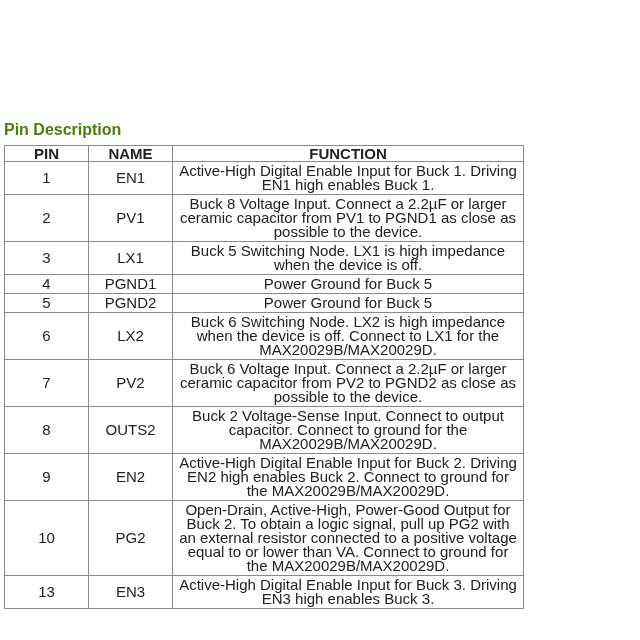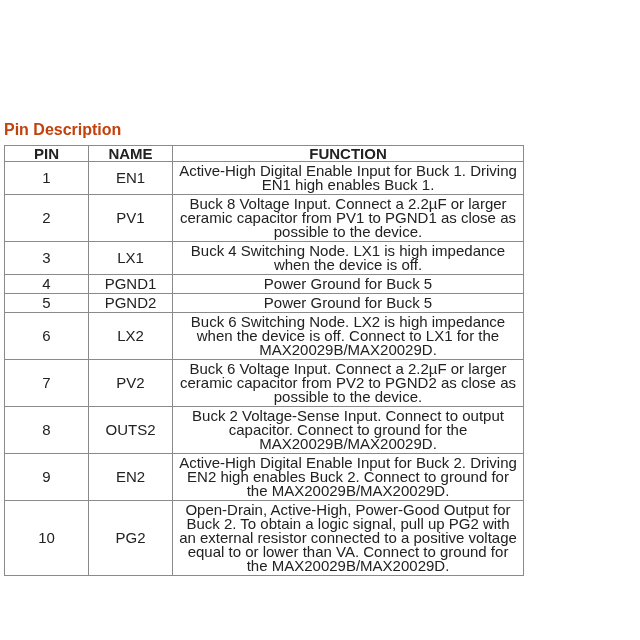--- a/index.html
+++ b/index.html
@@ -1,17 +1,17 @@
 <!DOCTYPE html>
 <html><head>
 <meta charset="utf-8">
 <style>
   html, body { margin: 0; padding: 0; background: #ffffff; }
   body { width: 640px; height: 640px; position: relative; overflow: hidden; font-family: "Liberation Sans", sans-serif; color: #222; }
-  .title { position: absolute; left: 4px; top: 121px; font-size: 16px; font-weight: bold; color: #c2410c; }
+  .title { position: absolute; left: 4px; top: 121px; font-size: 16px; font-weight: bold; color: #4d7c0f; }
   table.pins { position: absolute; left: 4px; top: 145px; width: 520px; border-collapse: collapse; font-size: 15px; line-height: 14px; }
   table.pins th, table.pins td { border: 1px solid #8a8a8a; padding: 0 4px; vertical-align: middle; }
   table.pins th { font-weight: bold; text-align: center; height: 15px; }
   table.pins td.pin, table.pins td.name { text-align: center; }
   table.pins td.func { text-align: center; padding-top: 2px; padding-bottom: 2px; }
   col.c-pin { width: 84px; } col.c-name { width: 84px; }
 </style>
 </head>
 <body>
 
@@ -37,21 +37,21 @@
         <td class="func">Active-High Digital Enable Input for Buck 1. Driving EN1 high enables Buck 1.</td>
       </tr>
       <tr>
         <td class="pin">2</td>
         <td class="name">PV1</td>
         <td class="func">Buck 8 Voltage Input. Connect a 2.2µF or larger ceramic capacitor from PV1 to PGND1 as close as possible to the device.</td>
       </tr>
       <tr>
         <td class="pin">3</td>
         <td class="name">LX1</td>
-        <td class="func">Buck 4 Switching Node. LX1 is high impedance when the device is off.</td>
+        <td class="func">Buck 5 Switching Node. LX1 is high impedance when the device is off.</td>
       </tr>
       <tr>
         <td class="pin">4</td>
         <td class="name">PGND1</td>
         <td class="func">Power Ground for Buck 5</td>
       </tr>
       <tr>
         <td class="pin">5</td>
         <td class="name">PGND2</td>
         <td class="func">Power Ground for Buck 5</td>
@@ -74,14 +74,19 @@
       <tr>
         <td class="pin">9</td>
         <td class="name">EN2</td>
         <td class="func">Active-High Digital Enable Input for Buck 2. Driving EN2 high enables Buck 2. Connect to ground for the MAX20029B/MAX20029D.</td>
       </tr>
       <tr>
         <td class="pin">10</td>
         <td class="name">PG2</td>
         <td class="func">Open-Drain, Active-High, Power-Good Output for Buck 2. To obtain a logic signal, pull up PG2 with an external resistor connected to a positive voltage equal to or lower than VA. Connect to ground for the MAX20029B/MAX20029D.</td>
       </tr>
+      <tr>
+        <td class="pin">13</td>
+        <td class="name">EN3</td>
+        <td class="func">Active-High Digital Enable Input for Buck 3. Driving EN3 high enables Buck 3.</td>
+      </tr>
     </tbody>
 </table>
 
 </body></html>

